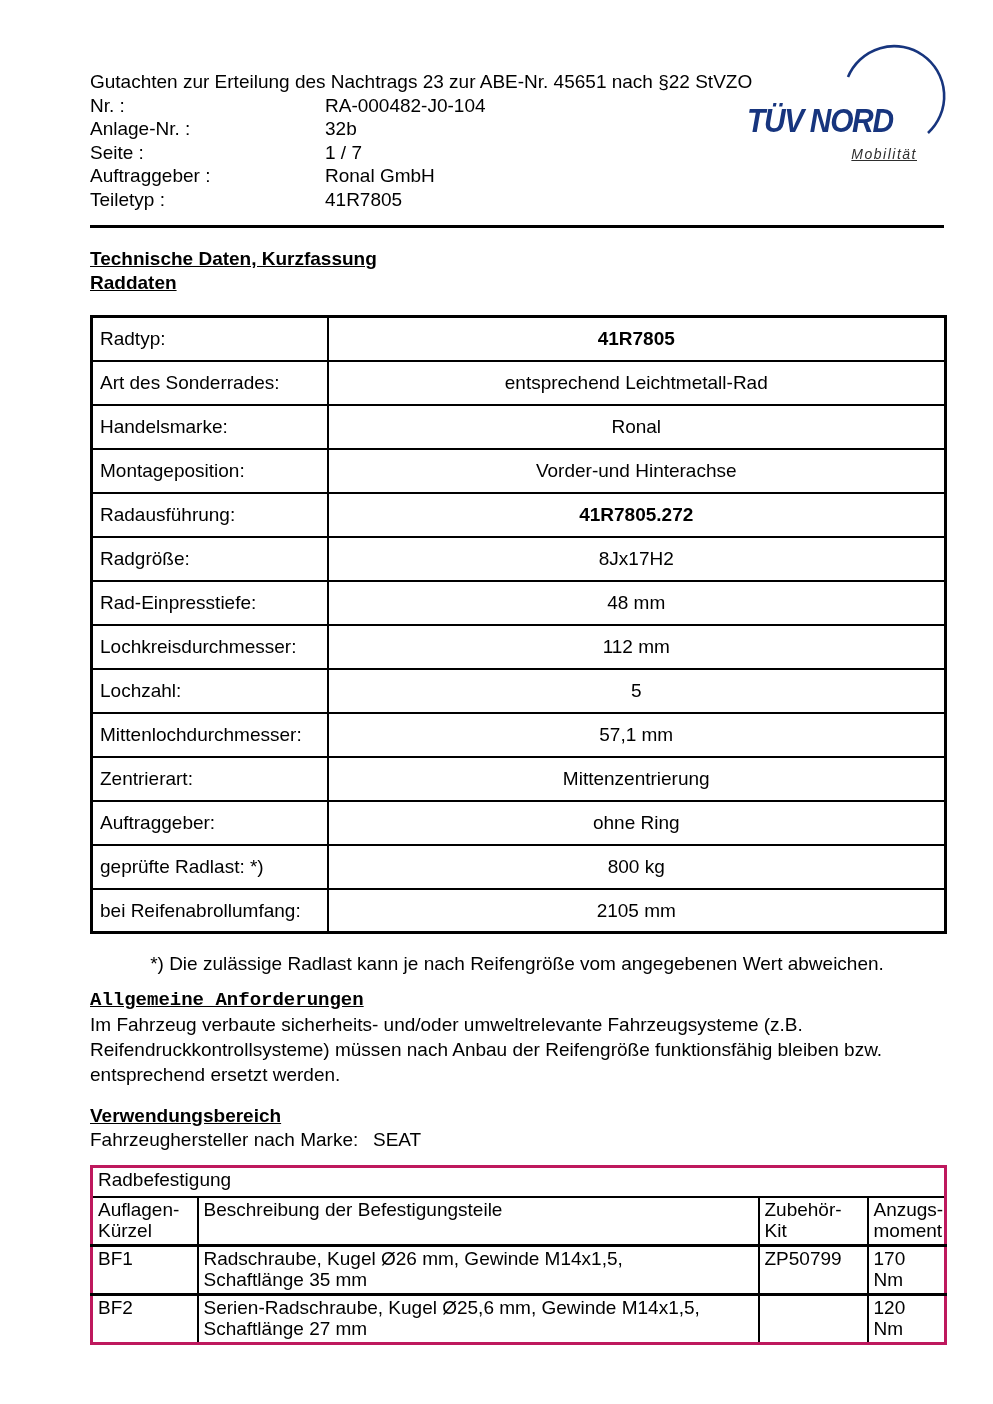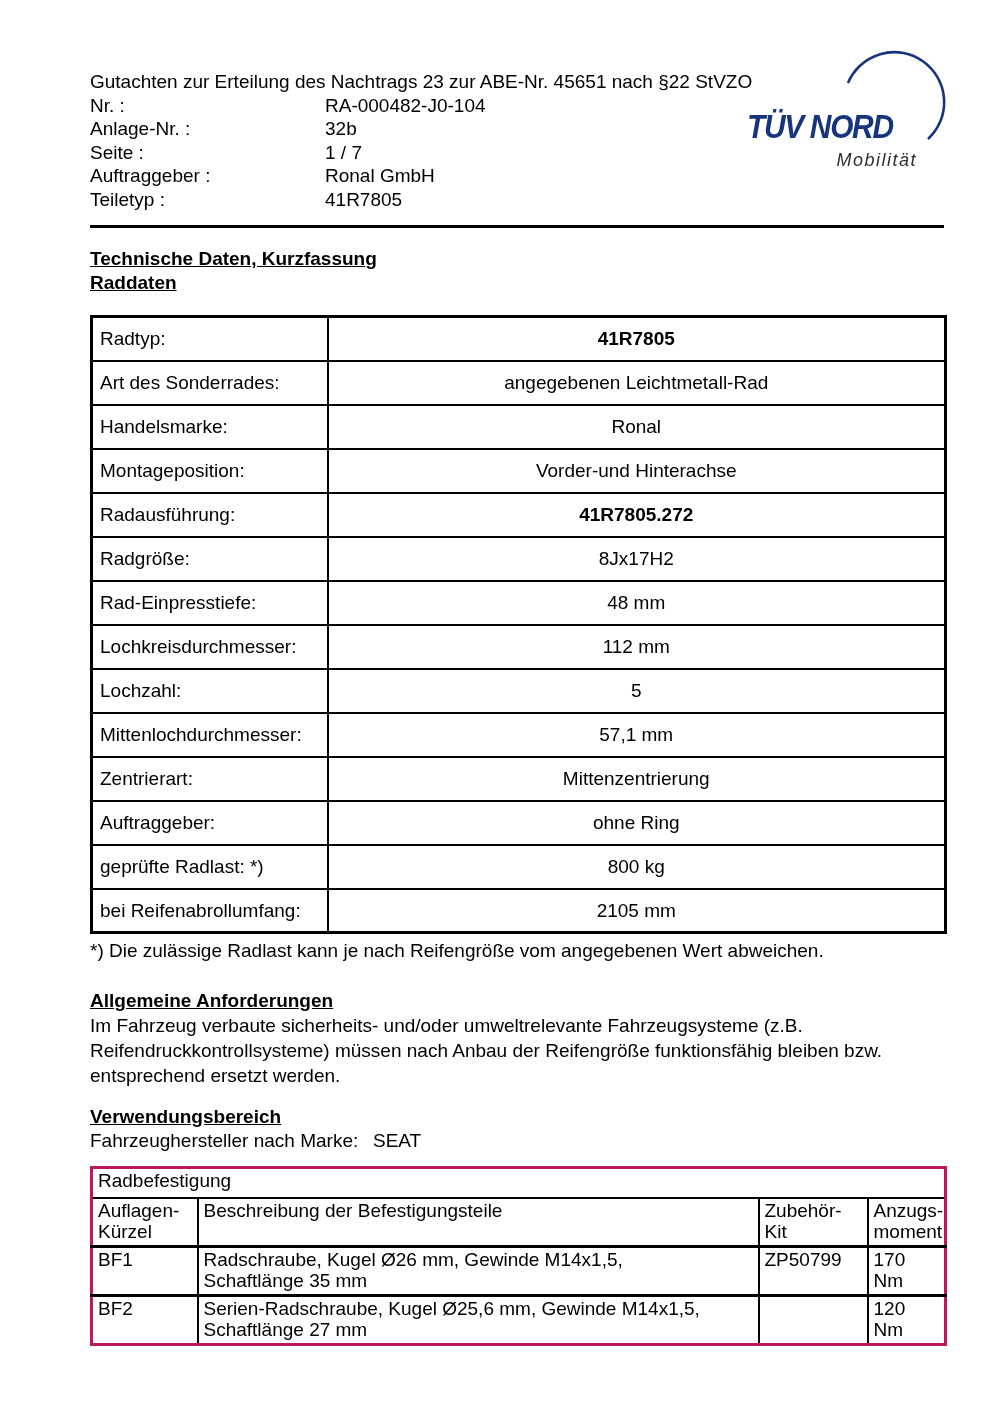--- a/index.html
+++ b/index.html
@@ -28,21 +28,21 @@
     line-height: 23.5px;
     white-space: nowrap;
   }
   .meta-row { line-height: 23.5px; }
   .meta-label { display: inline-block; width: 235px; }
 
   
   .logo {
     position: absolute;
     left: 650px;   
-    top: 44px;
+    top: 38px;
     width: 215px;
     height: 135px;
   }
   .logo svg { position: absolute; left: 0; top: 0; }
   .logo-arc { stroke: var(--brand-color, #17357e); stroke-width: 2.6; fill: none; }
   .logo-wordmark {
     position: absolute;
     left: 7px;
     top: 65px;
     font-size: 34px;
@@ -52,25 +52,26 @@
     letter-spacing: -1.5px;
     white-space: nowrap;
     color: var(--brand-color, #17357e);
     transform: scaleX(0.88);
     transform-origin: left top;
   }
   .logo-division {
     position: absolute;
     right: 38px;
     top: 107px;
-    font-size: 18px;
+    font-size: 14px;
     line-height: 18px;
     font-style: italic;
     letter-spacing: 1.5px;
     color: var(--division-color, #2e2e2e);
+    text-decoration: underline;
   }
 
   
   .divider {
     margin-top: 14px;
     border: none;
     border-top: 3px solid #000;
     height: 0;
   }
   .h1 {
@@ -91,23 +92,23 @@
   table.raddaten td {
     border: 2px solid #000;
     height: 44px;
     line-height: 21px;
     vertical-align: middle;
   }
   table.raddaten td.lbl { padding-left: 7px; }
   table.raddaten td.val { text-align: center; }
   table.raddaten td.val.b { font-weight: bold; }
 
-  .footnote { margin-top: 5px; line-height: 24px; }
-
-  .h1.allg { margin-top: 26px; }
+  .footnote { margin-top: 18px; line-height: 24px; text-align: center; }
+
+  .h1.allg { margin-top: 12px; font-family: Liberation Mono, monospace; }
   .para { white-space: pre-line; line-height: 25px; }
 
   .h1.verw { margin-top: 17px; }
   .kv-line { line-height: 24px; }
   .kv-label { display: inline-block; width: 283px; }
 
   
   table.befestigung {
     margin-top: 13px;
     width: 854px;
@@ -174,21 +175,21 @@
           <col style="width:236px">
           <col style="width:618px">
         </colgroup>
       <tbody>
         <tr>
             <td class="lbl">Radtyp:</td>
             <td class="val b">41R7805</td>
           </tr>
         <tr>
             <td class="lbl">Art des Sonderrades:</td>
-            <td class="val">angegebenen Leichtmetall-Rad</td>
+            <td class="val">entsprechend Leichtmetall-Rad</td>
           </tr>
         <tr>
             <td class="lbl">Handelsmarke:</td>
             <td class="val">Ronal</td>
           </tr>
         <tr>
             <td class="lbl">Montageposition:</td>
             <td class="val">Vorder-und Hinterachse</td>
           </tr>
         <tr>

